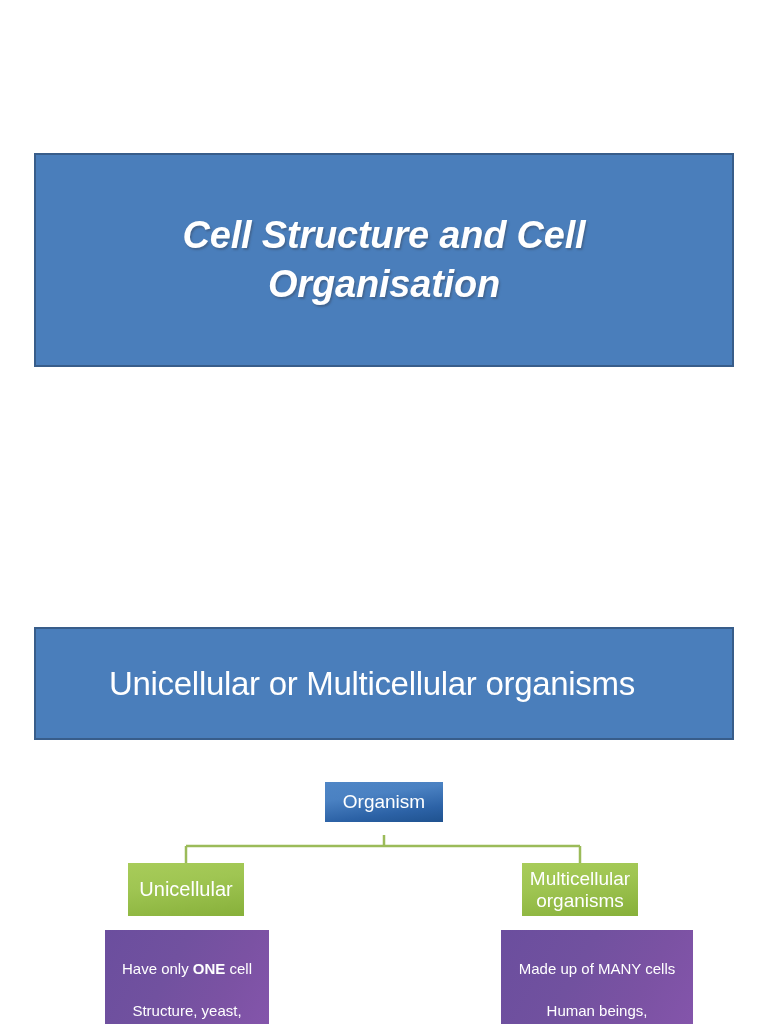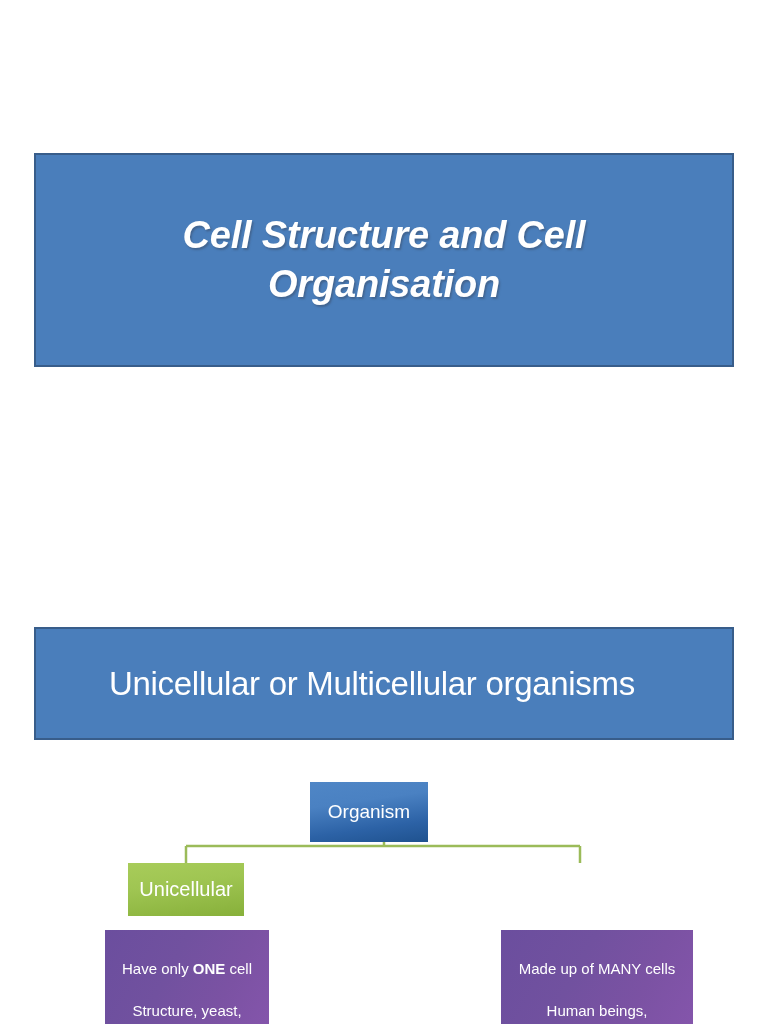--- a/index.html
+++ b/index.html
@@ -96,24 +96,24 @@
     box-sizing: border-box;
     display: flex;
     align-items: center;
     justify-content: center;
     text-align: center;
     color: #ffffff;
     overflow: hidden;
   }
 
   .node-organism {
-    left: 310px;
+    left: 325px;
     top: 12px;
     width: 118px;
-    height: 60px;
+    height: 40px;
     background: linear-gradient(172deg, #4f86c6 0%, #4a81c2 34%, #2c62a6 72%, #1f528f 100%);
     font-size: 19px;
     line-height: 1.15;
   }
 
   .node-unicellular {
     left: 128px;
     top: 93px;
     width: 116px;
     height: 53px;
@@ -200,20 +200,23 @@
     </svg>
 
     <div class="node node-organism">
       <span>Organism</span>
     </div>
 
     <div class="node node-unicellular">
       <span>Unicellular</span>
     </div>
 
+    <div class="node node-multicellular">
+      <span>Multicellular organisms</span>
+    </div>
 
     <div class="node-detail node-detail-left">
       <div class="detail-line">
         <span>Have only </span><b>ONE</b><span> cell</span>
       </div>
       <div class="detail-line">Structure, yeast,</div>
     </div>
 
     <div class="node-detail node-detail-right">
       <div class="detail-line">Made up of MANY cells</div>

